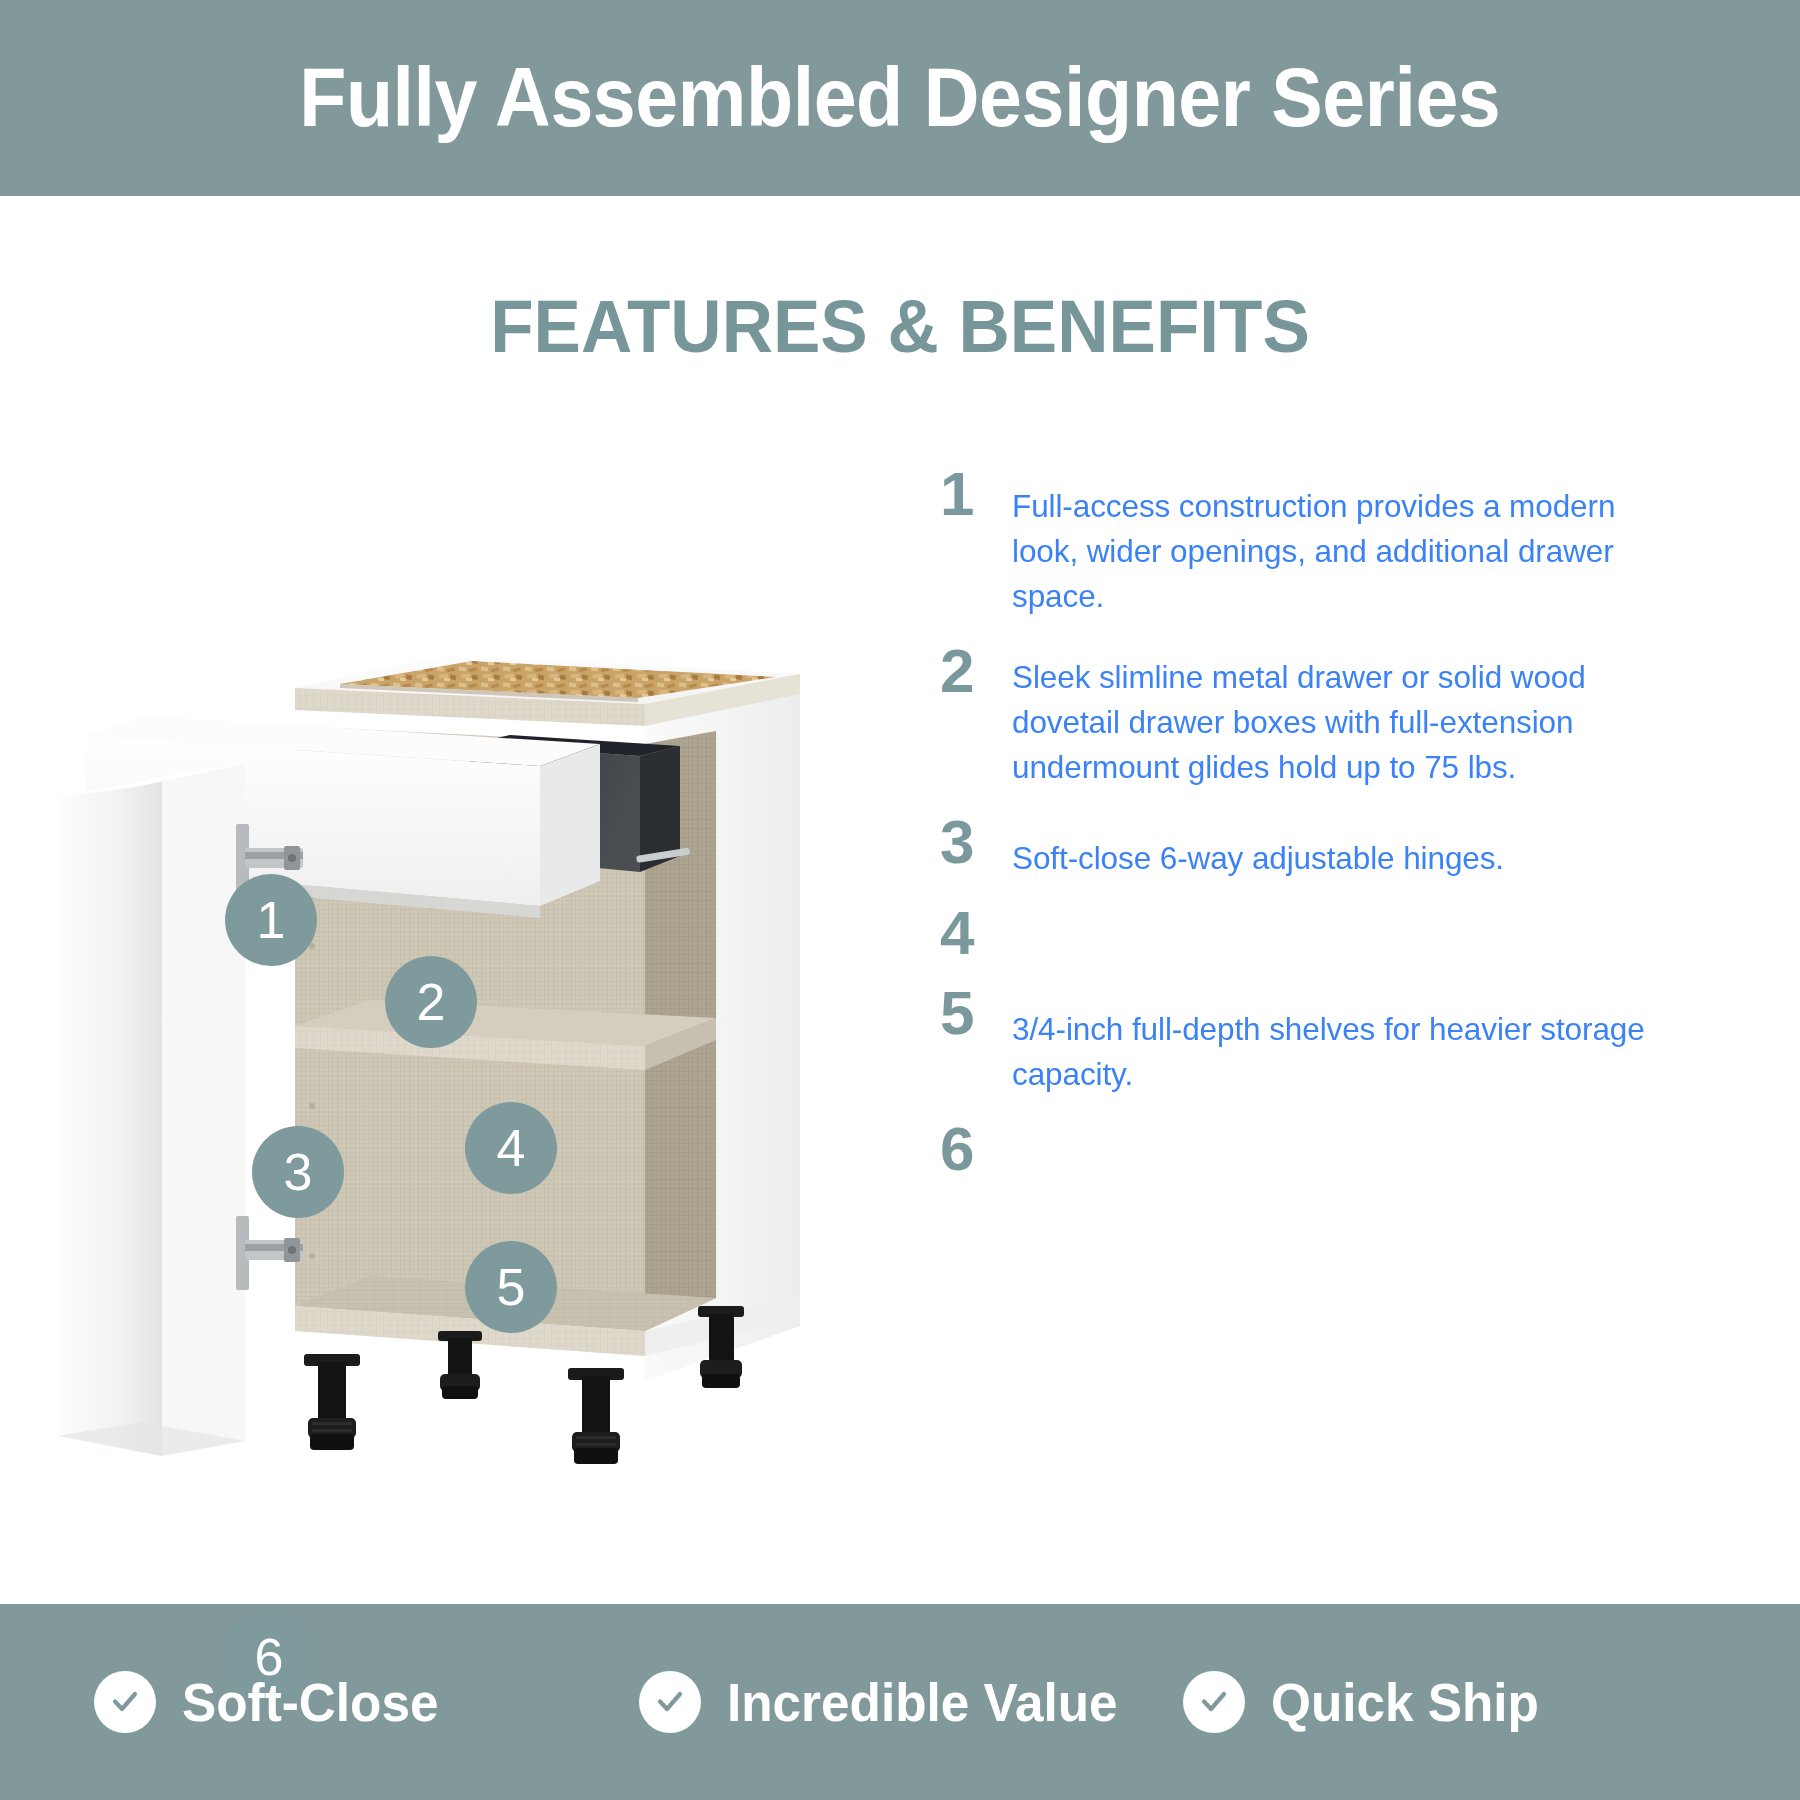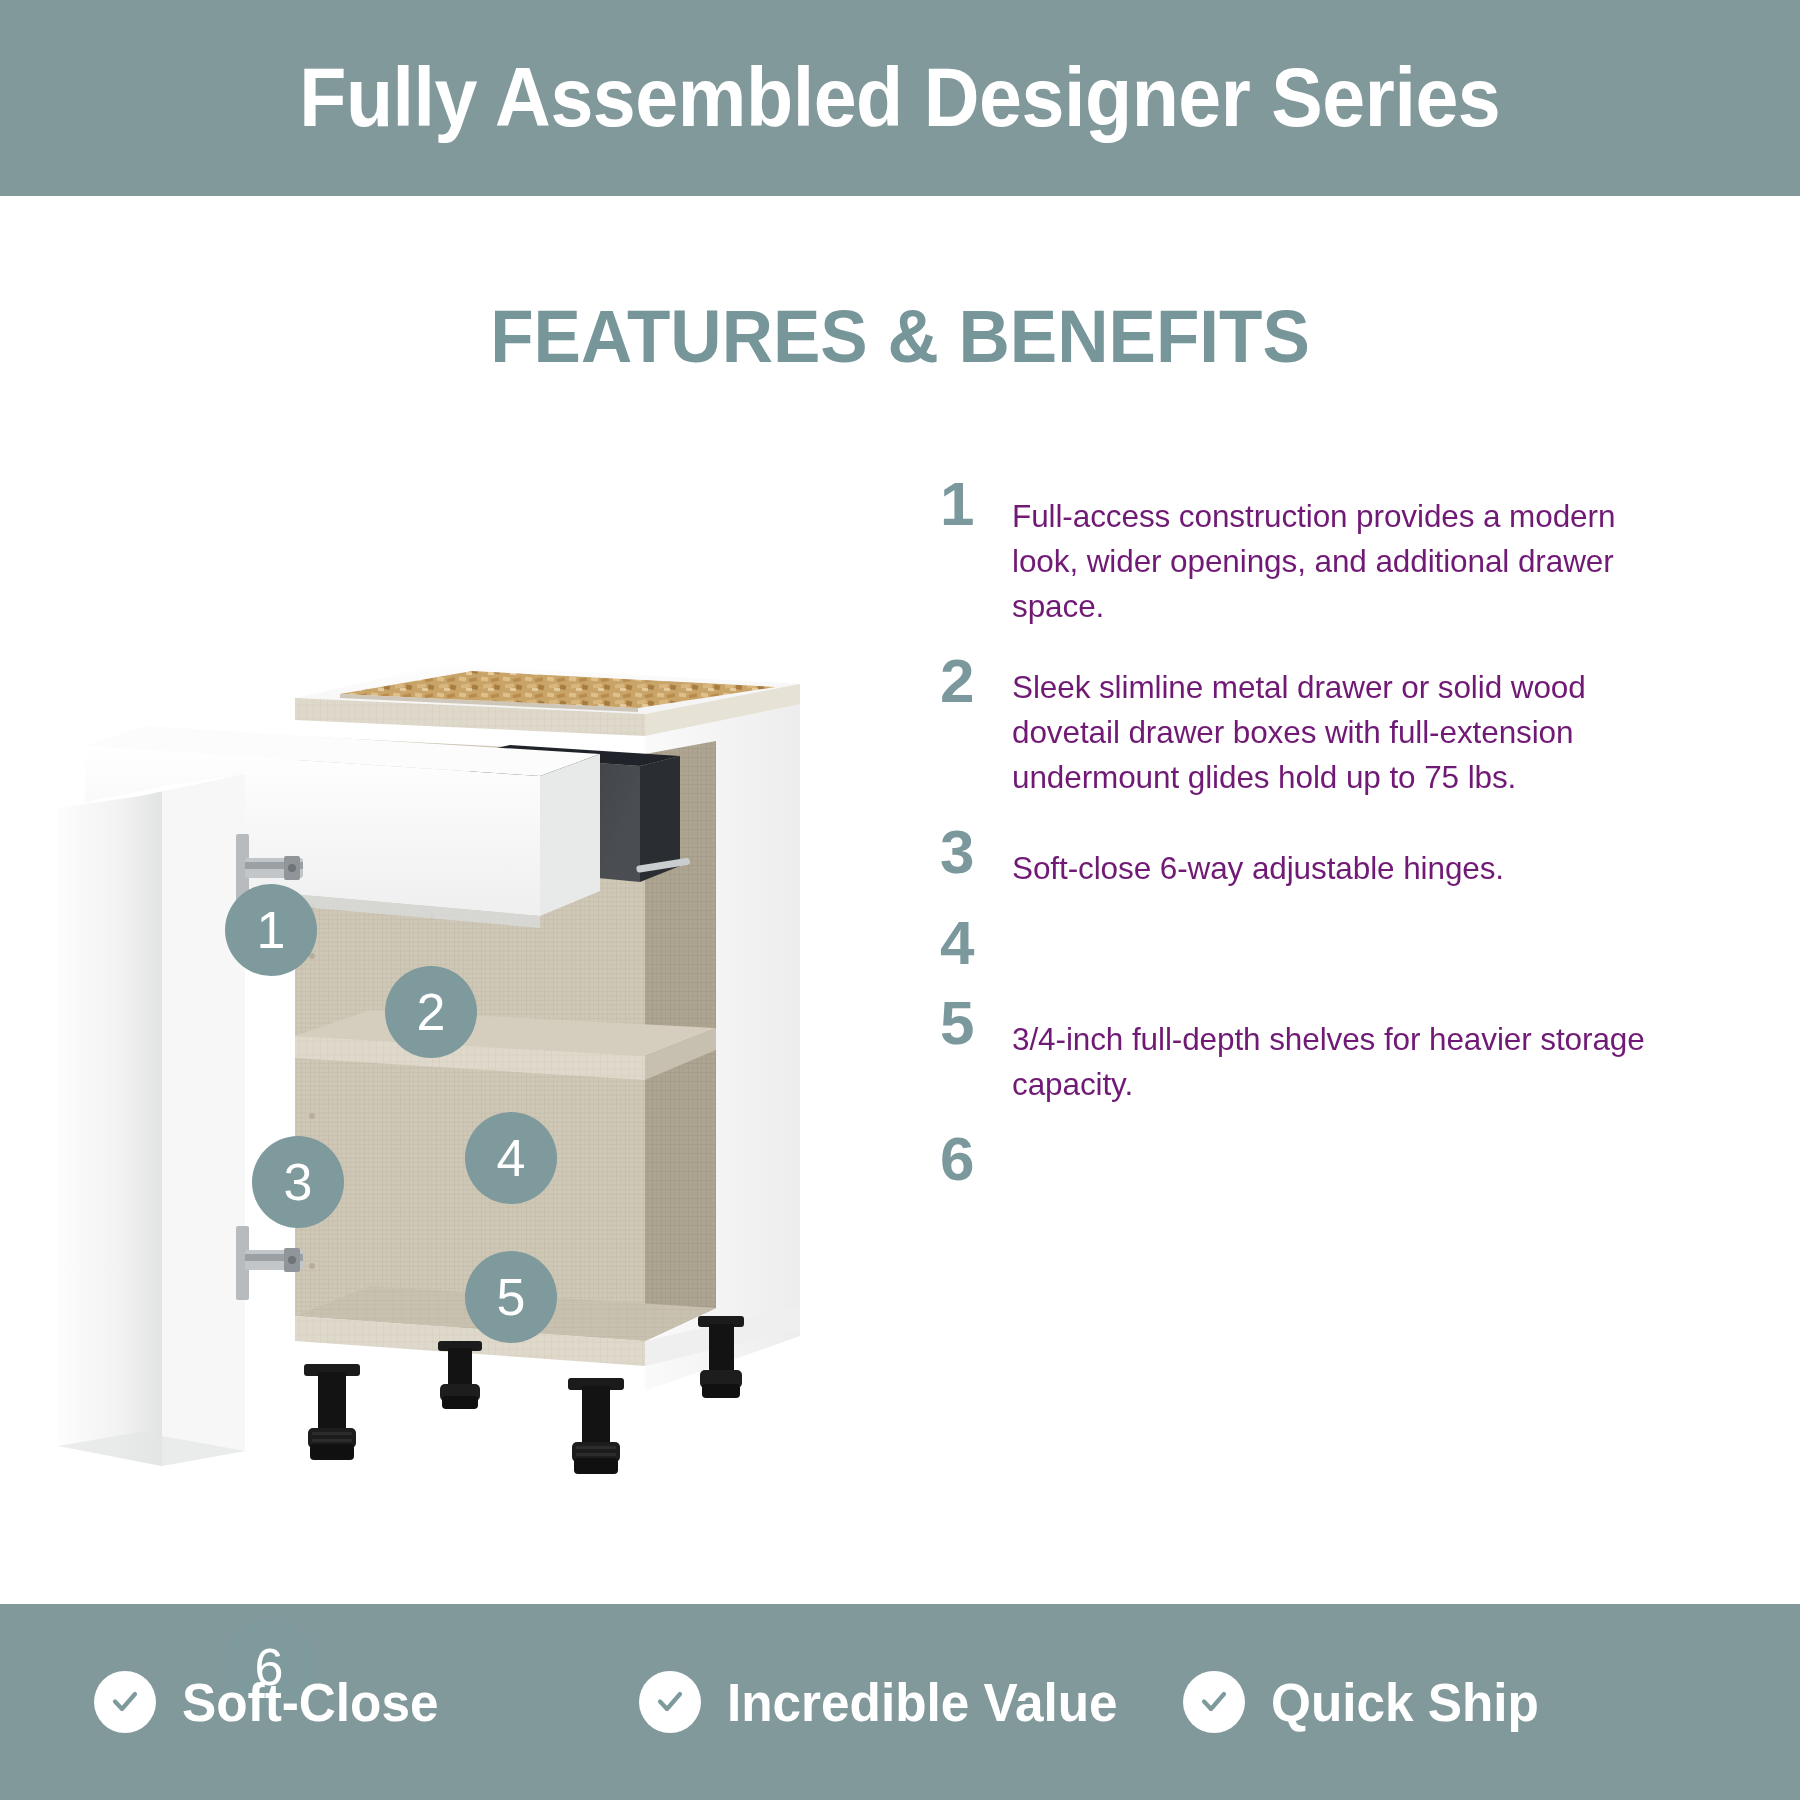--- a/index.html
+++ b/index.html
@@ -22,21 +22,21 @@
     color:#ffffff;
     font-family:"Liberation Sans Narrow","Liberation Sans",sans-serif;
     font-weight:700;
     font-size:83px;
     letter-spacing:-0.5px;
     transform:scaleX(0.93);
     white-space:nowrap;
   }
 
   
-  .body{flex:1 1 auto;position:relative;background:#fff;margin-top:10px;}
+  .body{flex:1 1 auto;position:relative;background:#fff;}
 
   .section-title{
     position:absolute;left:0;right:0;top:88px;
     text-align:center;
     color:#77969a;
     font-family:"Liberation Sans Narrow","Liberation Sans",sans-serif;
     font-weight:700;
     font-size:74px;
     letter-spacing:0px;
     transform:scaleX(0.96);
@@ -56,21 +56,21 @@
     color:#7b999d;
     font-weight:700;
     font-size:62px;
     line-height:56px;
     text-align:left;
     font-family:"Liberation Sans",sans-serif;
     padding-top:2px;
   }
   .feat-text{
     flex:1 1 auto;
-    color:#701a75;
+    color:#3b82f6;
     font-size:31.5px;
     line-height:45px;
     font-family:"Liberation Sans",sans-serif;
     font-weight:400;
     letter-spacing:-0.1px;
     padding-top:14px;
   }
   .feature.f1 .feat-text{padding-top:20px;}
   .feature.f3 .feat-text{padding-top:24px;}
   .feature.f5 .feat-text{padding-top:24px;}

